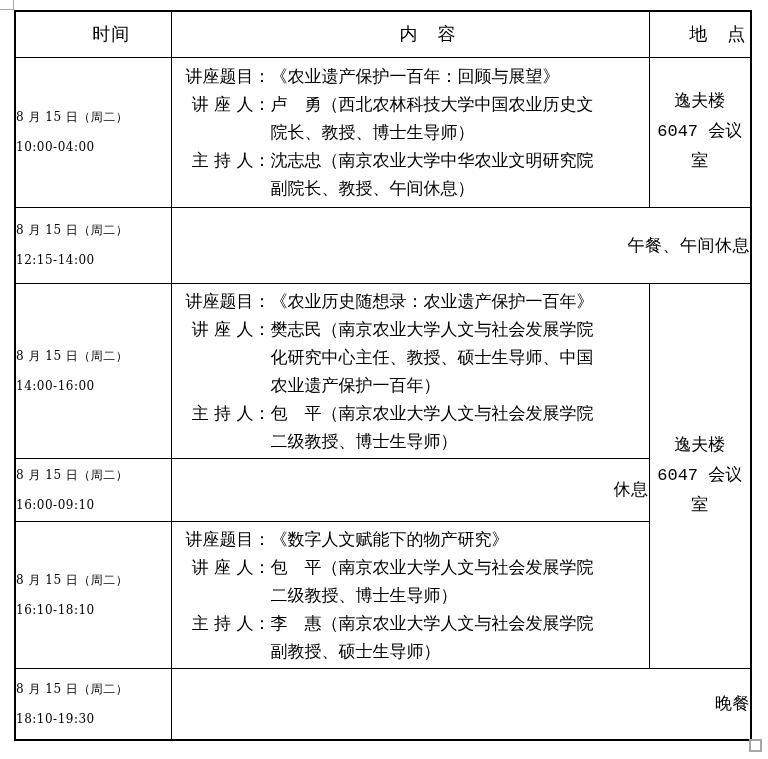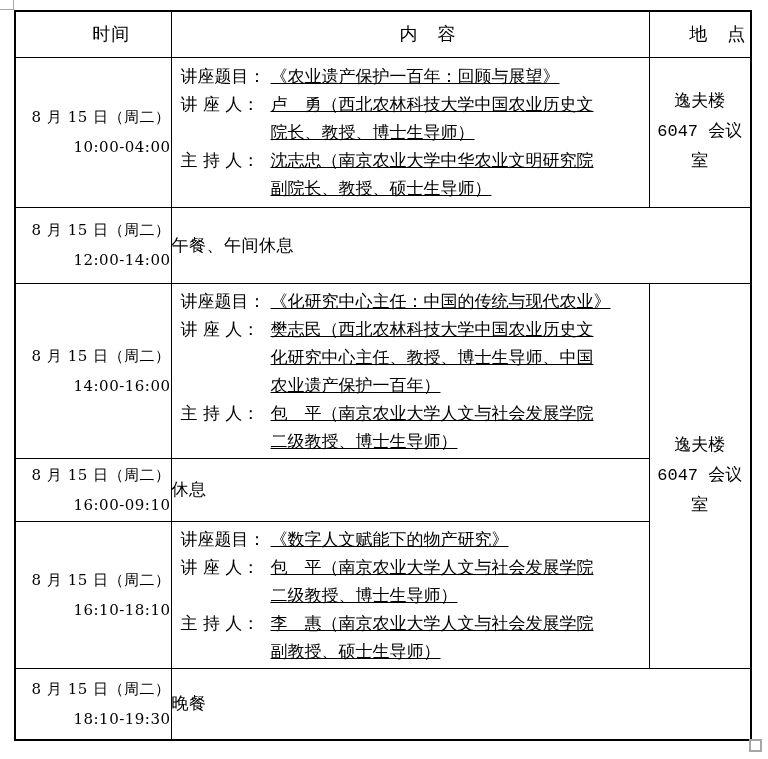--- a/index.html
+++ b/index.html
@@ -30,57 +30,57 @@
     overflow: hidden;
   }
   th.hdr {
     font-size: 18px;
     text-align: center;
     vertical-align: middle;
     letter-spacing: 1px;
     padding-left: 36px;
   }
   td.time-cell {
-    text-align: right;
-    vertical-align: middle;
-    font-size: 15px;
+    text-align: left;
+    vertical-align: middle;
+    font-size: 12px;
     line-height: 30px;
     letter-spacing: 0.5px;
   }
   td.content-cell {
     vertical-align: middle;
     font-size: 17px;
     padding: 3px 6px 3px 9px;
   }
   td.simple-cell {
-    text-align: left;
+    text-align: right;
     vertical-align: middle;
     font-size: 17px;
     letter-spacing: 0.5px;
   }
   td.location-cell {
     text-align: center;
     vertical-align: middle;
     font-size: 17px;
     line-height: 30px;
     font-family: Liberation Mono, monospace;
   }
   .entry { display: flex; align-items: flex-start; }
   .entry-label {
     flex: none;
     width: 90px;
     white-space: pre;
     line-height: 28px;
+    text-align: right;
   }
   .entry-lines { flex: 1; }
   .entry-lines .line {
     display: block;
     line-height: 28px;
     white-space: nowrap;
-    text-decoration: underline;
   }
   .loc-line { display: block; }
   .move-handle {
     position: absolute;
     left: -4px; top: -6px;
     width: 16px; height: 14px;
     border: 1px solid #a6a6a6;
     background: #ffffff;
   }
   .resize-handle {
@@ -128,56 +128,56 @@
           <span class="entry-label">讲 座 人：</span>
           <span class="entry-lines">
             <span class="line">卢　勇（西北农林科技大学中国农业历史文</span>
             <span class="line">院长、教授、博士生导师）</span>
           </span>
         </div>
         <div class="entry">
           <span class="entry-label">主 持 人：</span>
           <span class="entry-lines">
             <span class="line">沈志忠（南京农业大学中华农业文明研究院</span>
-            <span class="line">副院长、教授、硕士生导师）</span>
+            <span class="line">副院长、教授、午间休息）</span>
           </span>
         </div>
       </td>
       <td class="location-cell">
         <span class="loc-line">逸夫楼</span>
         <span class="loc-line">6047 会议</span>
         <span class="loc-line">室</span>
       </td>
     </tr>
 
     <tr style="height:76px">
       <td class="time-cell">
         <div>8 月 15 日（周二）</div>
-        <div>12:00-14:00</div>
+        <div>12:15-14:00</div>
       </td>
       <td class="simple-cell" colspan="2">午餐、午间休息</td>
     </tr>
 
     <tr style="height:172px">
       <td class="time-cell">
         <div>8 月 15 日（周二）</div>
         <div>14:00-16:00</div>
       </td>
       <td class="content-cell">
         <div class="entry">
           <span class="entry-label">讲座题目：</span>
           <span class="entry-lines">
-                <span class="line">《化研究中心主任：中国的传统与现代农业》</span>
+                <span class="line">《农业历史随想录：农业遗产保护一百年》</span>
               </span>
         </div>
         <div class="entry">
           <span class="entry-label">讲 座 人：</span>
           <span class="entry-lines">
-            <span class="line">樊志民（西北农林科技大学中国农业历史文</span>
-            <span class="line">化研究中心主任、教授、博士生导师、中国</span>
+            <span class="line">樊志民（南京农业大学人文与社会发展学院</span>
+            <span class="line">化研究中心主任、教授、硕士生导师、中国</span>
             <span class="line">农业遗产保护一百年）</span>
           </span>
         </div>
         <div class="entry">
           <span class="entry-label">主 持 人：</span>
           <span class="entry-lines">
             <span class="line">包　平（南京农业大学人文与社会发展学院</span>
             <span class="line">二级教授、博士生导师）</span>
           </span>
         </div>

